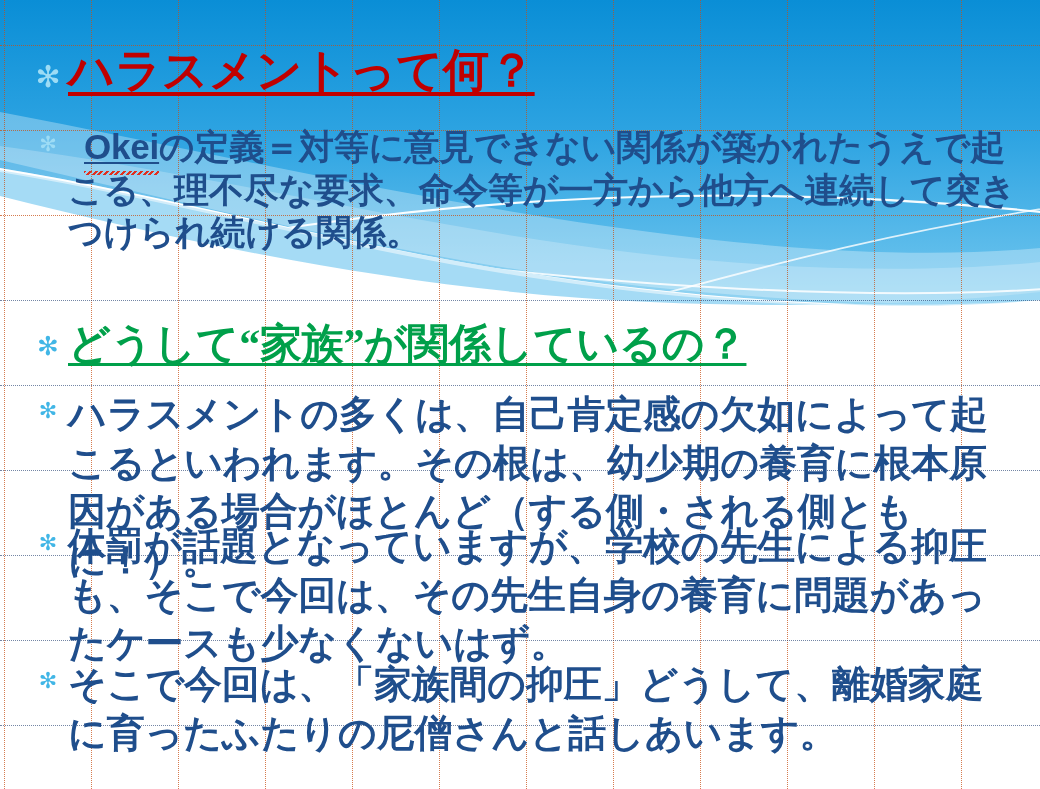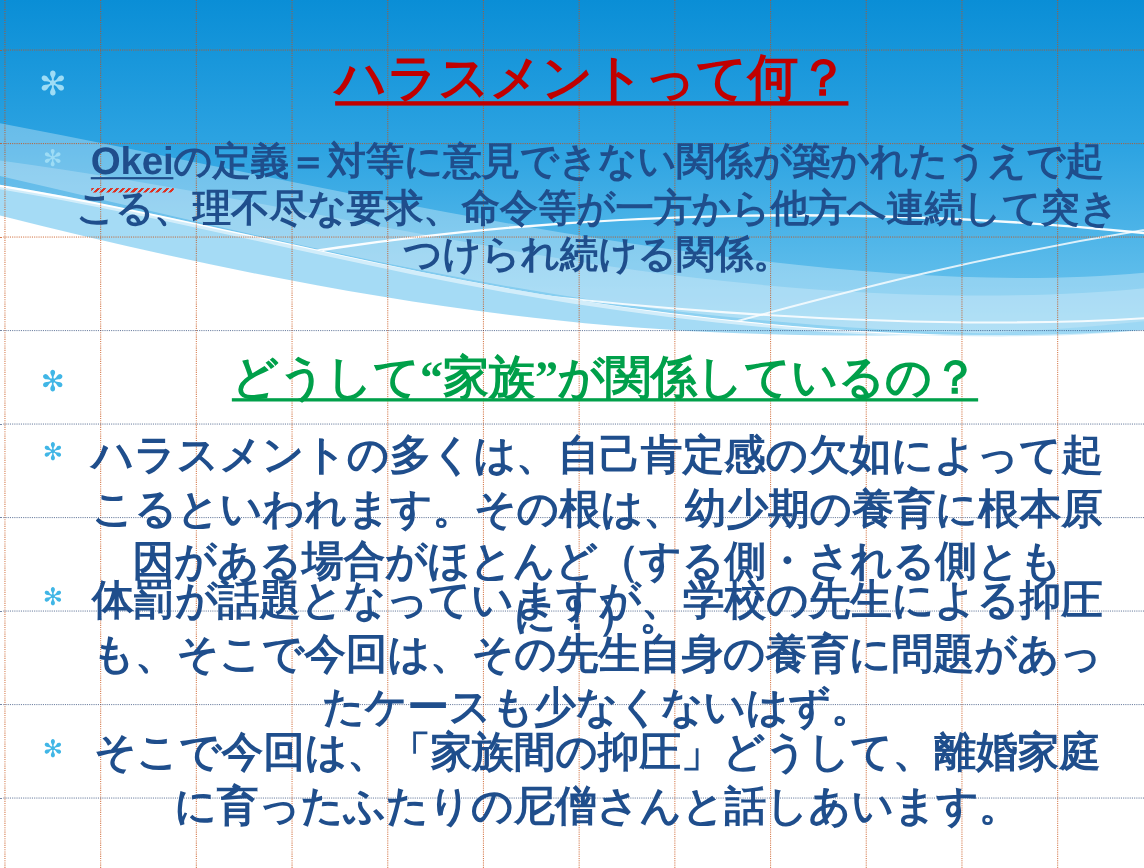--- a/index.html
+++ b/index.html
@@ -69,21 +69,20 @@
     text-align: center;
     user-select: none;
   }
   .bullet.light { color: #9DDCF5; }
 
   .para {
     flex: 1 1 auto;
     color: #1F4E8C;
     font-weight: bold;
     letter-spacing: -0.2px;
-    text-align: center;
   }
 
   
   #title-one-block { left: 28px; top: 48px; width: 980px; }
   #title-one-block .bullet { font-size: 30px; width: 40px; padding-top: 14px; }
   #title-one-text {
     color: #C00000;
     font-size: 46px;
     font-weight: bold;
     line-height: 1.02;
@@ -98,20 +97,21 @@
   #para-one-text {
     font-size: 35px;
     line-height: 1.22;
   }
   #okei-token {
     text-decoration: underline;
     text-decoration-thickness: 2px;
     text-underline-offset: 3px;
     position: relative;
     font-family: "Liberation Sans", sans-serif;
+    margin-left: 16px;
   }
   #okei-token::after {
     content: "";
     position: absolute;
     left: 0;
     right: 0;
     bottom: -9px;
     height: 4px;
     background-image:
       repeating-linear-gradient(135deg,
@@ -123,21 +123,20 @@
   #title-two-block { left: 28px; top: 322px; width: 990px; }
   #title-two-block .bullet { font-size: 26px; width: 40px; padding-top: 12px; }
   #title-two-text {
     color: #00A04A;
     font-size: 42px;
     font-weight: bold;
     line-height: 1.05;
     text-decoration: underline;
     text-decoration-thickness: 3px;
     text-underline-offset: 5px;
-    margin-left: 14px;
   }
 
   
   #para-two-block   { left: 28px; top: 390px; width: 990px; }
   #para-three-block { left: 28px; top: 522px; width: 990px; }
   #para-four-block  { left: 28px; top: 660px; width: 990px; }
 
   #para-two-block .bullet,
   #para-three-block .bullet,
   #para-four-block .bullet { font-size: 22px; width: 40px; padding-top: 10px; }

